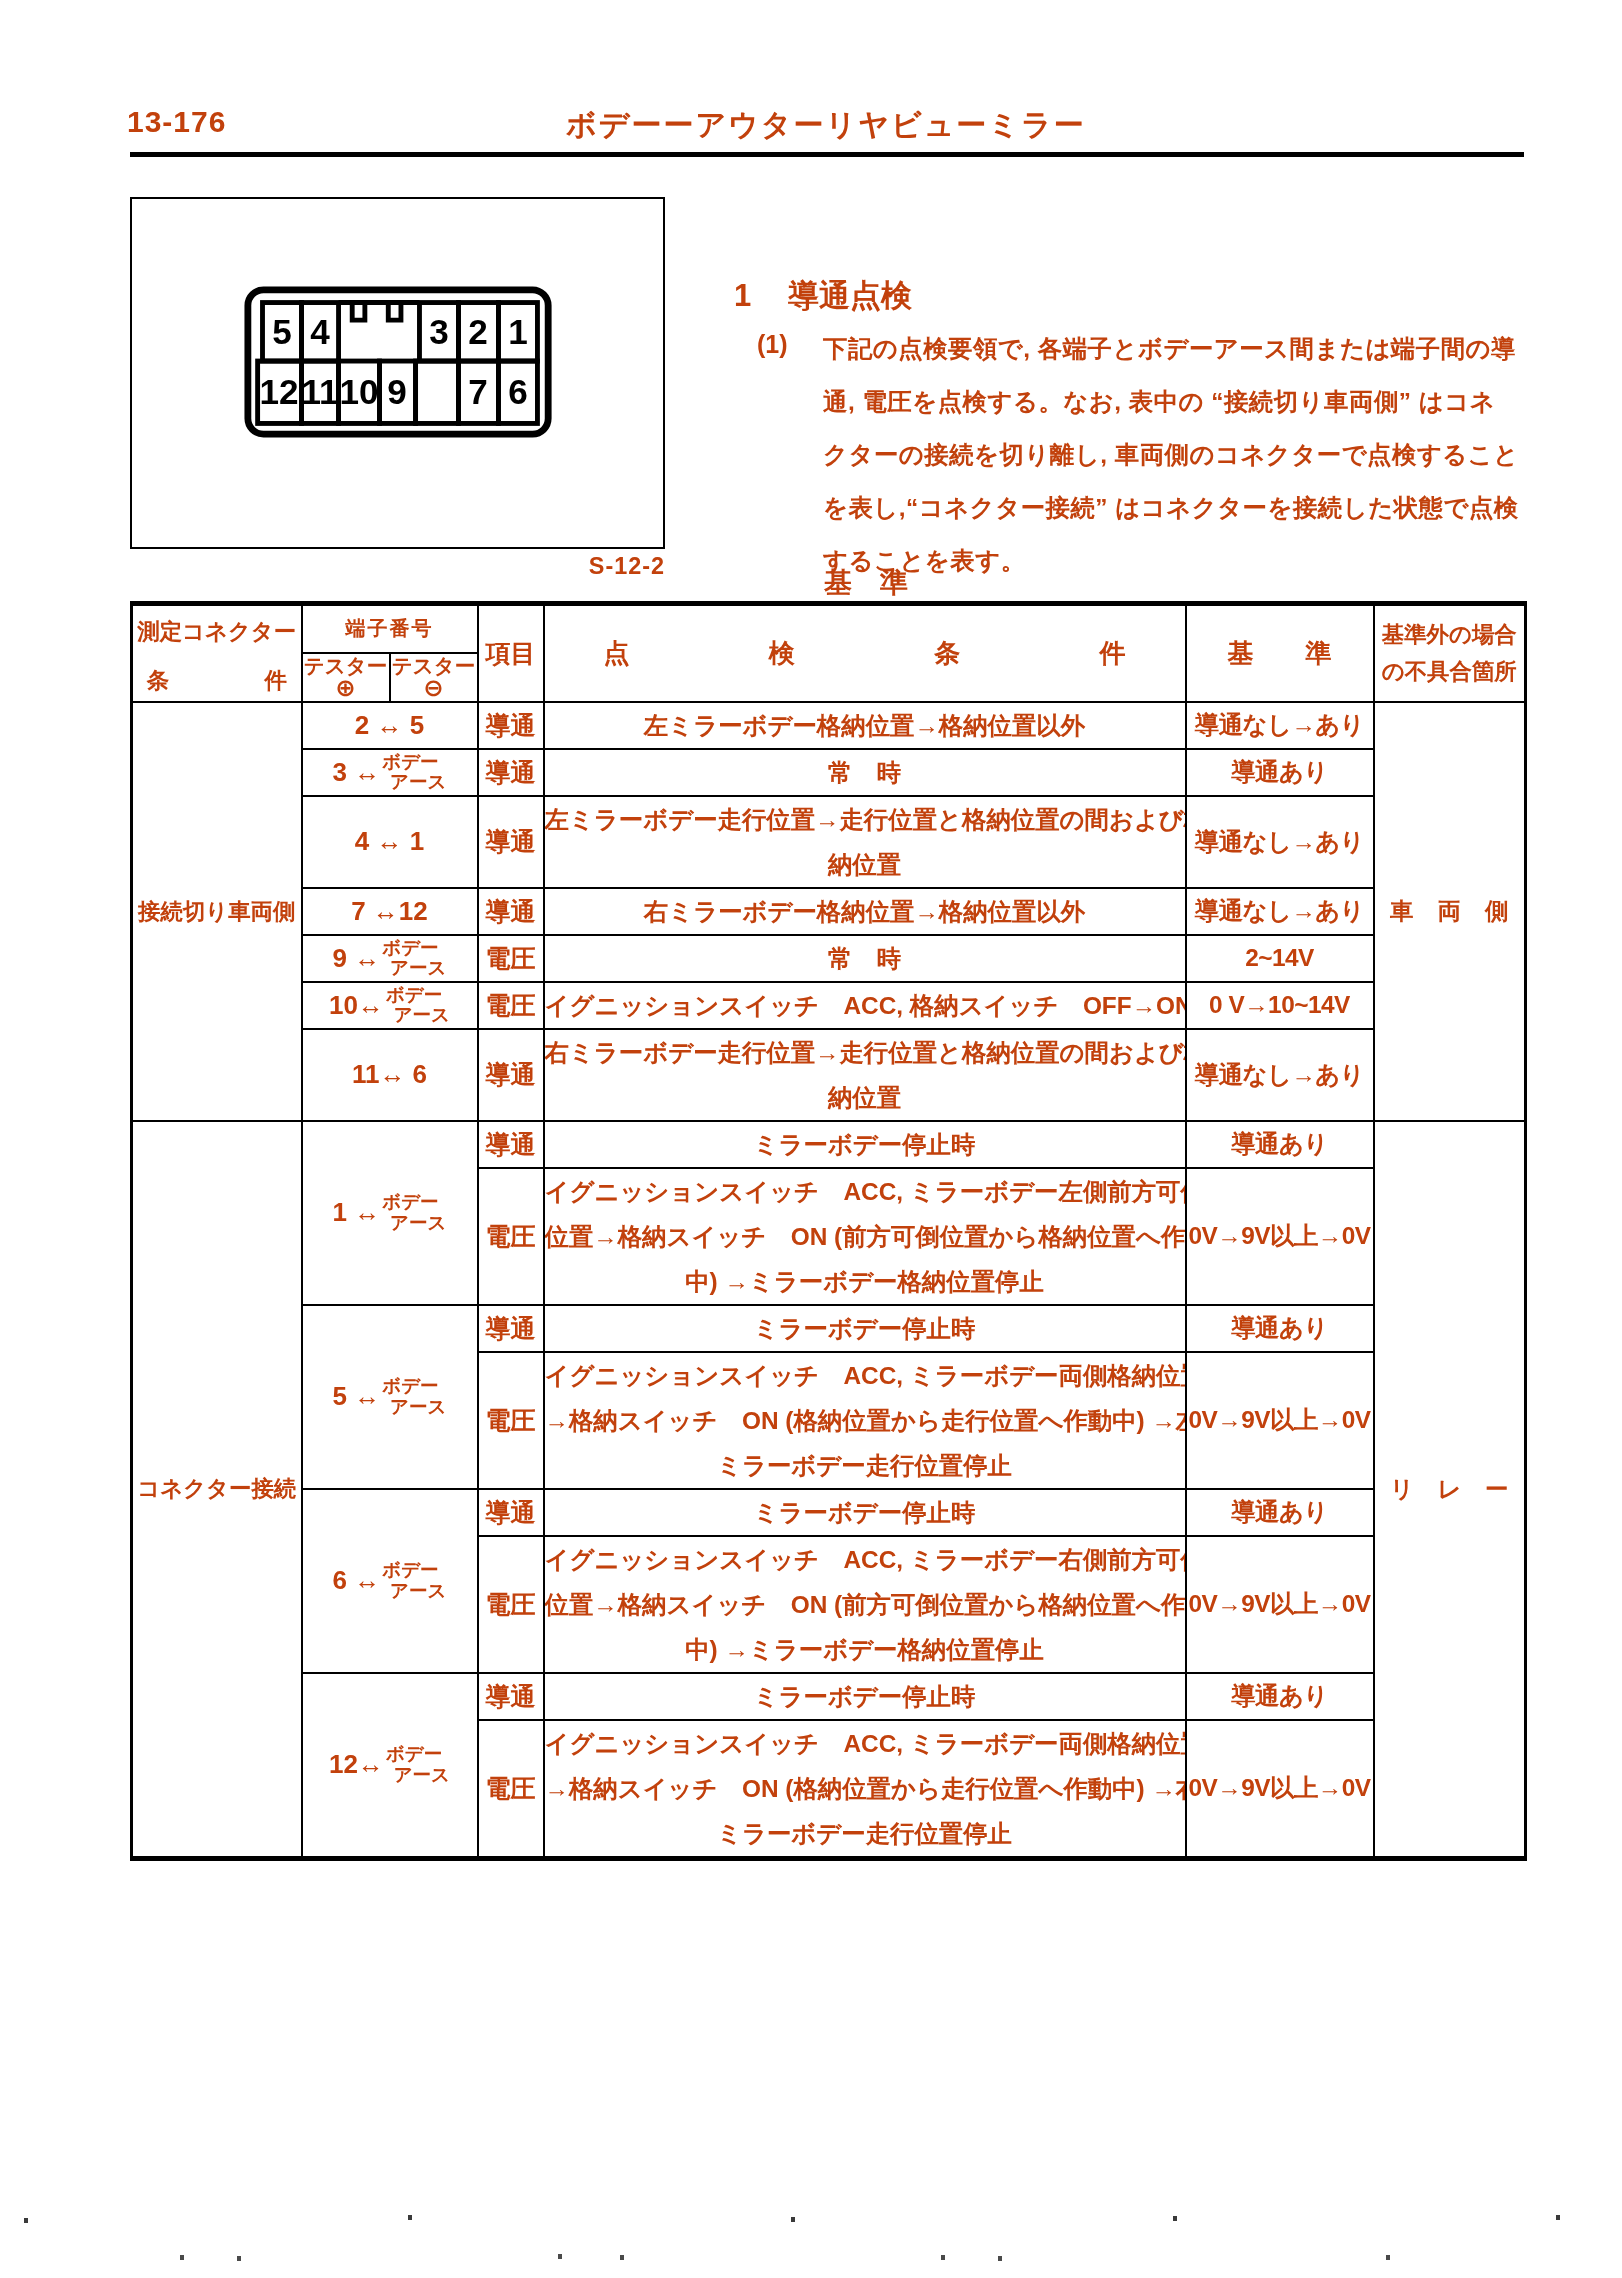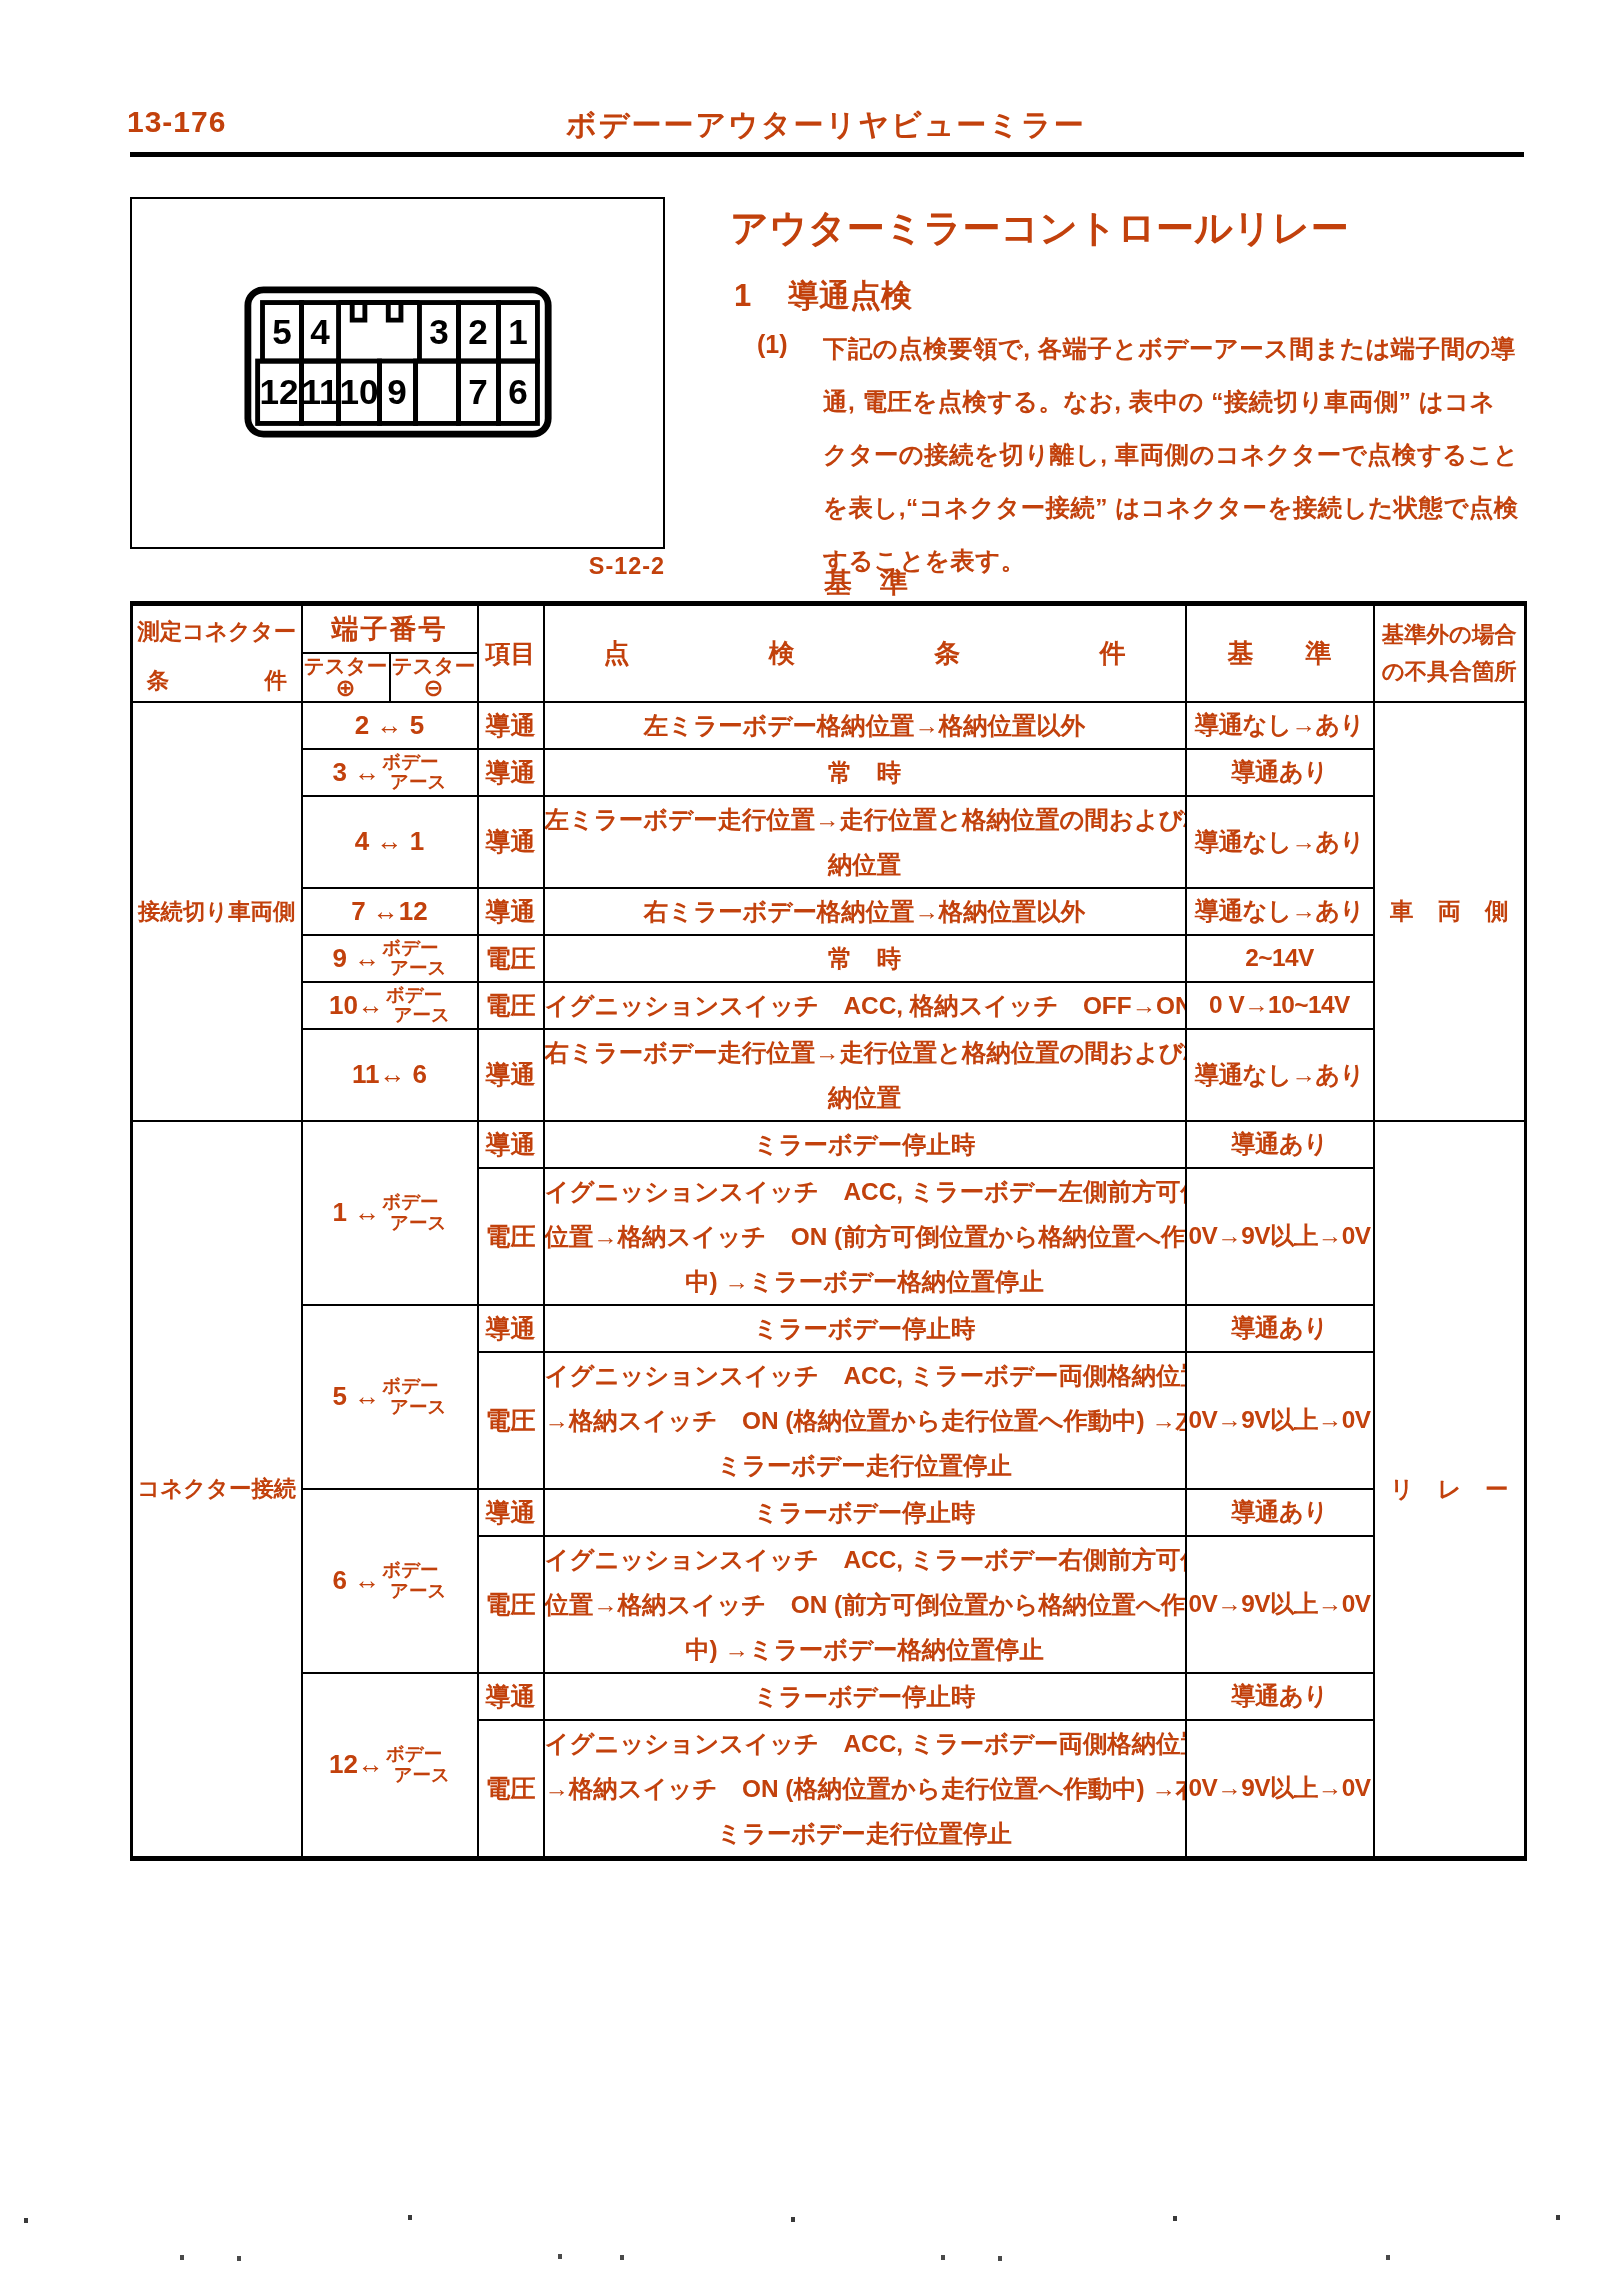--- a/index.html
+++ b/index.html
@@ -34,21 +34,21 @@
     font-weight:bold; overflow:hidden;
   }
   tr.hh{height:49px;}
   tr.h1{height:45px;}
   tr.h2{height:92px;}
   tr.h3{height:137px;}
   .c1h{font-size:22.4px;}
   .c1h .l1{margin-top:5.9px;}
   .jrow{display:flex; justify-content:space-between; align-items:center;}
   .c1h .jrow{padding:0 13.7px; margin-top:17.6px;}
-  th.terminal{font-size:27px; letter-spacing:2px;}
+  th.terminal{font-size:20px; letter-spacing:2px;}
   th.tester{font-size:20.5px; line-height:21.5px;}
   th.tester .sym{font-size:24.4px; line-height:23.4px;}
   th.itemh{font-size:25px;}
   .cond-h{padding:0 59px; font-size:26px;}
   .std-h{padding:0 41px; font-size:26px;}
   th.faulth{font-size:22.4px; text-align:left;}
   th.faulth div{padding:5.9px 5.9px; line-height:37px;}
   td.glabel{font-size:22.4px; text-align:left; padding-left:2.9px; letter-spacing:0px;}
   td.pins{font-size:26px;}
   .pinwrap{display:flex; align-items:center; justify-content:center; line-height:normal;}
@@ -112,21 +112,20 @@
         <text x="79" y="122">11</text>
         <text x="119" y="122">10</text>
         <text x="158" y="122">9</text>
         <text x="241" y="122">7</text>
         <text x="282" y="122">6</text>
       </g>
     </svg>
   </div>
   <div class="figure-caption">S-12-2</div>
 
-  <div class="doc-title">アウターミラーコントロールリレー</div>
   <div class="section-heading"><span class="num">1</span><span>導通点検</span></div>
   <div class="para-marker">(1)</div>
   <div class="paragraph">下記の点検要領で, 各端子とボデーアース間または端子間の導
 通, 電圧を点検する。なお, 表中の “接続切り車両側” はコネ
 クターの接続を切り離し, 車両側のコネクターで点検すること
 を表し,“コネクター接続” はコネクターを接続した状態で点検
 することを表す。</div>
   <div class="standard-label">基　準</div>
 
   <table class="spec">

